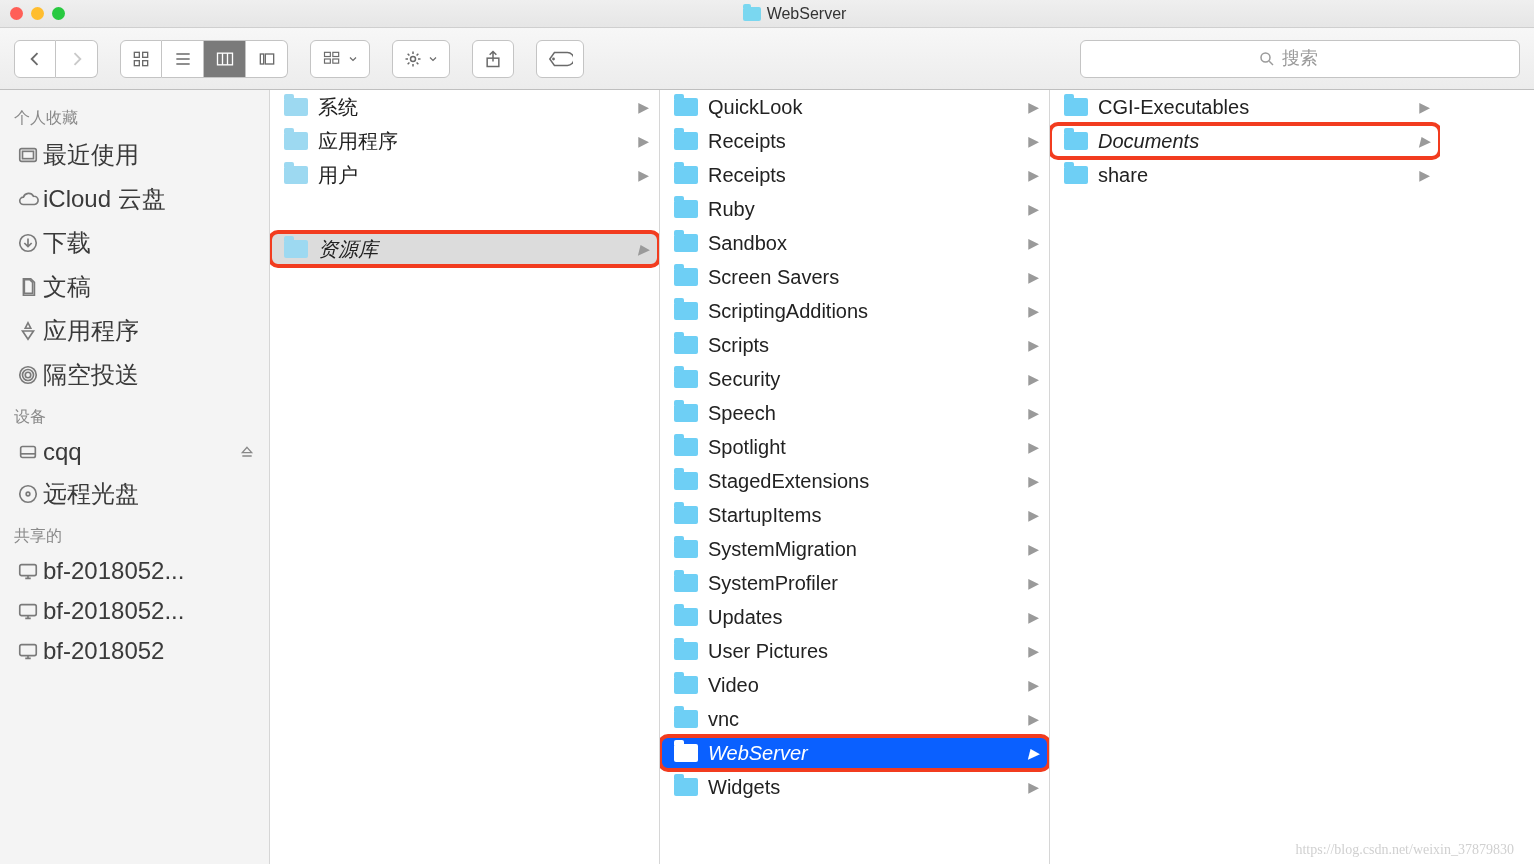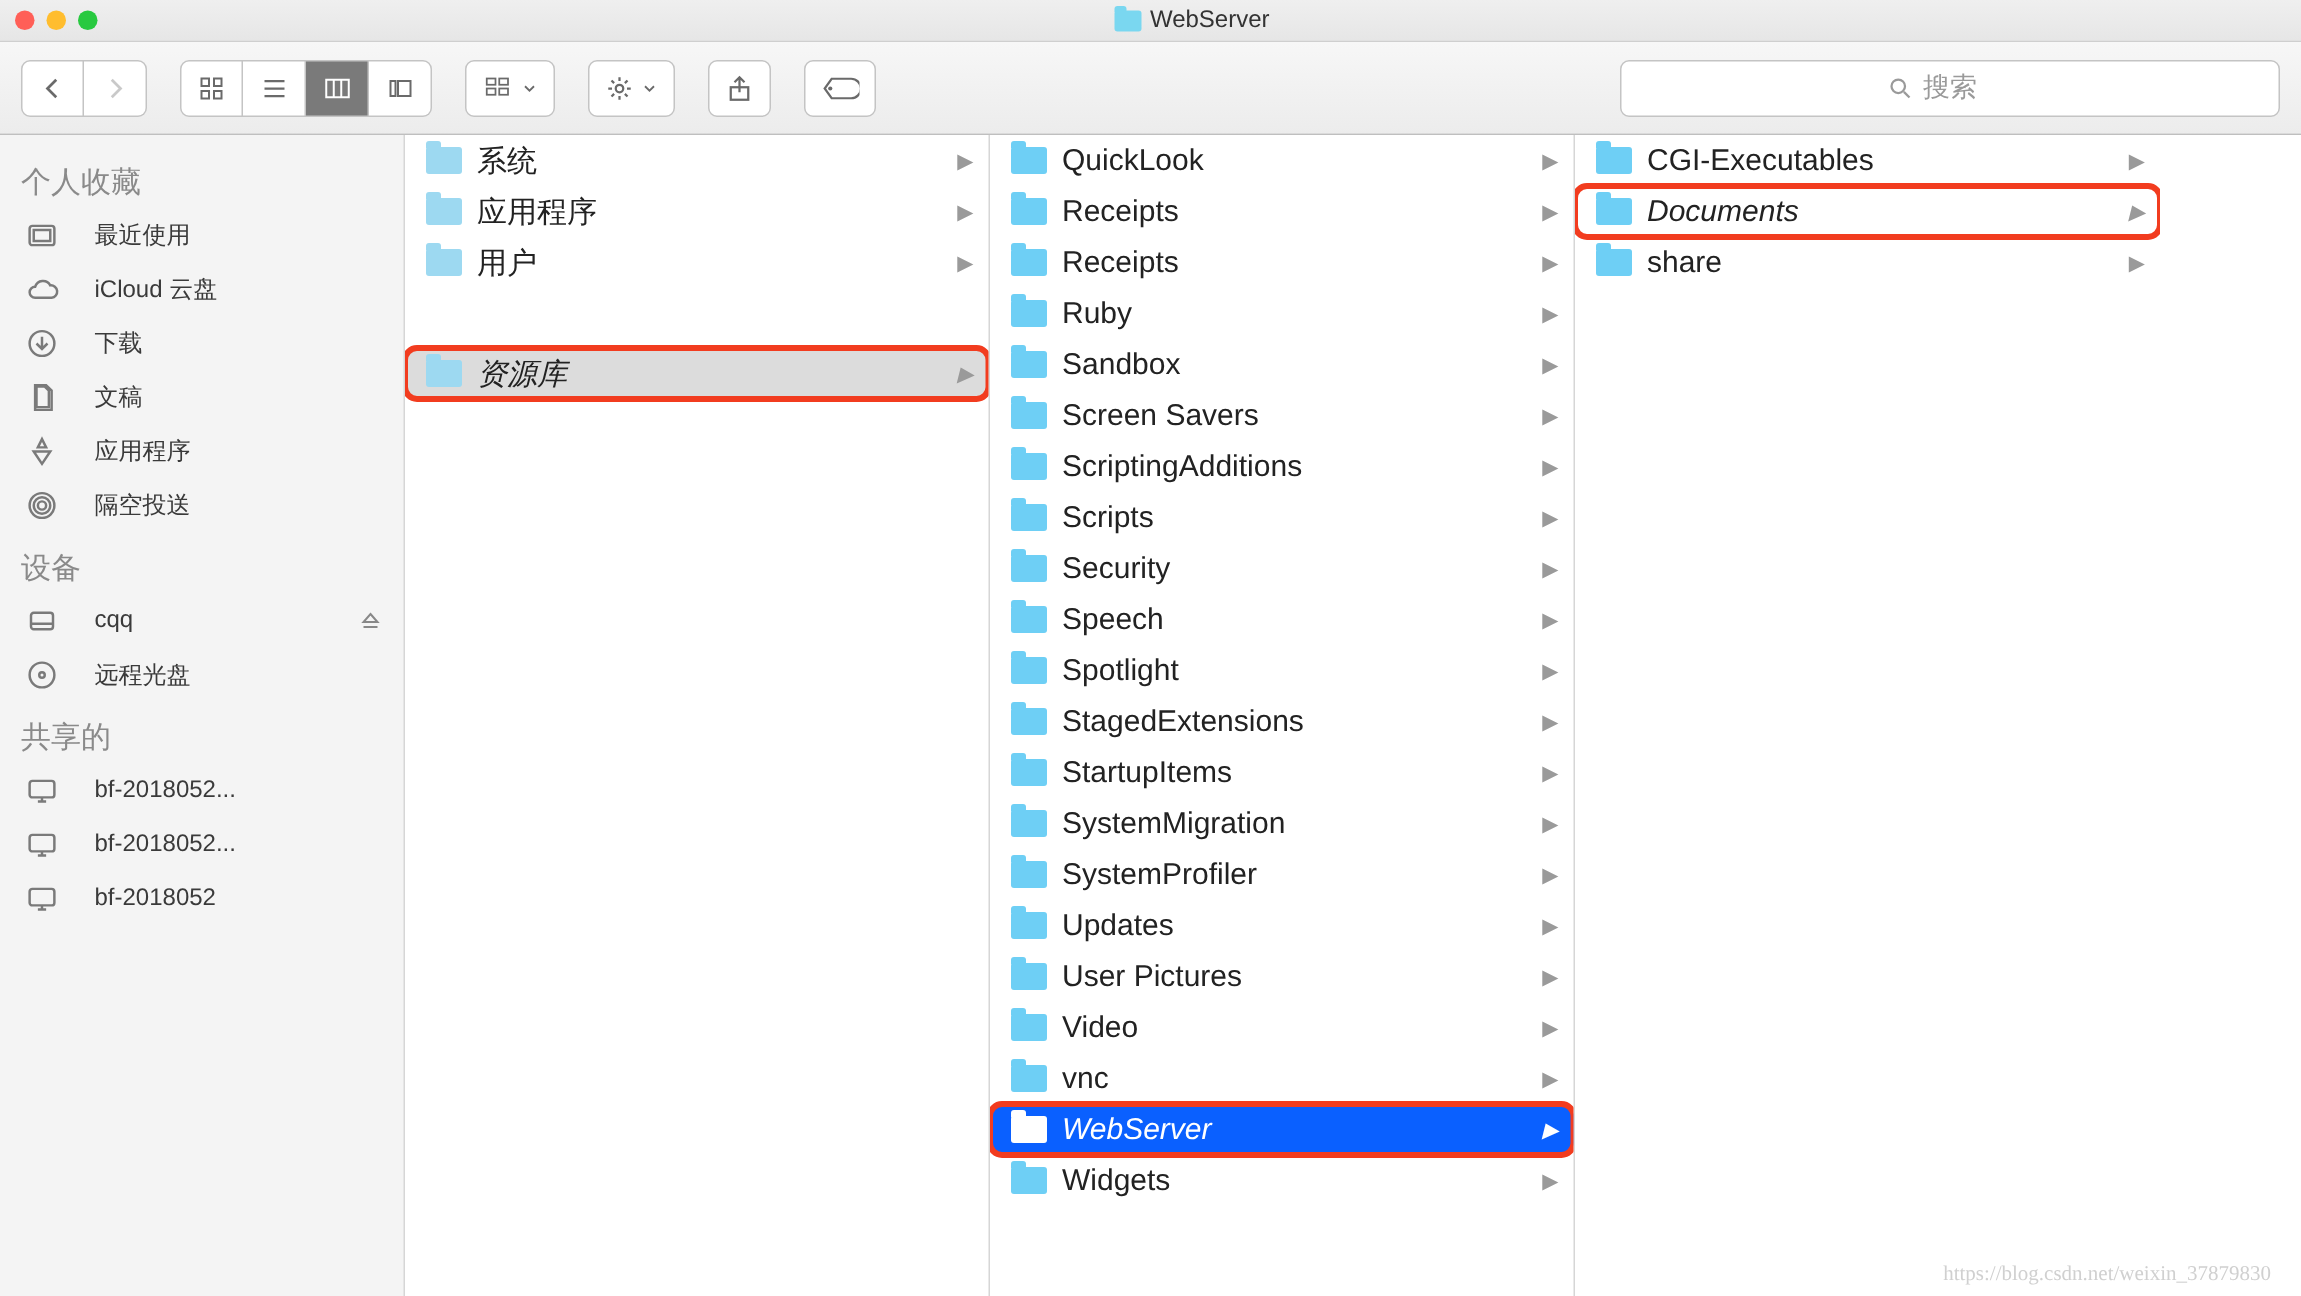--- a/index.html
+++ b/index.html
@@ -24,22 +24,22 @@
   .tb-btn.single{border-radius:6px;}
   .tb-btn.active{background:#7a7a7a;color:#fff;}
   .spacer{flex:1;}
   .search-box{height:38px;width:440px;border:1px solid #c4c4c4;border-radius:6px;background:#fff;display:flex;align-items:center;justify-content:center;gap:6px;color:#9a9a9a;font-size:18px;}
   .search-box input{border:none;outline:none;background:transparent;font-size:18px;width:60px;color:#0f172a;}
   .search-box input::placeholder{color:#9a9a9a;}
 
   
   .main{display:flex;height:calc(864px - 28px - 62px);}
   .sidebar{width:270px;background:#f4f4f4;border-right:1px solid #d6d6d6;padding-top:8px;overflow:hidden;}
-  .sb-header{font-size:20px;color:#8a8a8a;padding:10px 14px 4px;}
-  .sb-item{display:flex;align-items:center;gap:21px;padding:6px 14px;font-size:16px;color:#3a3a3a;cursor:default;}
+  .sb-header{font-size:16px;color:#8a8a8a;padding:10px 14px 4px;}
+  .sb-item{display:flex;align-items:center;gap:1px;padding:6px 14px;font-size:24px;color:#3a3a3a;cursor:default;}
   .sb-item .sb-icon{width:28px;height:24px;display:flex;align-items:center;justify-content:center;color:#777;}
   .sb-item .eject{margin-left:auto;color:#888;}
   .sb-item svg{display:block;}
 
   .columns{flex:1;display:flex;overflow:hidden;text-align:right;}
   .col{width:390px;border-right:1px solid #d6d6d6;overflow-y:hidden;position:relative;}
   .col.last{border-right:none;}
   .col-item{display:flex;align-items:center;height:34px;padding:0 10px 0 14px;font-size:20px;color:#222;cursor:default;position:relative;}
   .col-item .folder{width:24px;height:18px;background:#6ecff5;border-radius:2px;margin-right:10px;position:relative;flex-shrink:0;}
   .col-item .folder::before{content:"";position:absolute;top:-4px;left:0;width:10px;height:5px;background:#6ecff5;border-radius:2px 2px 0 0;}

